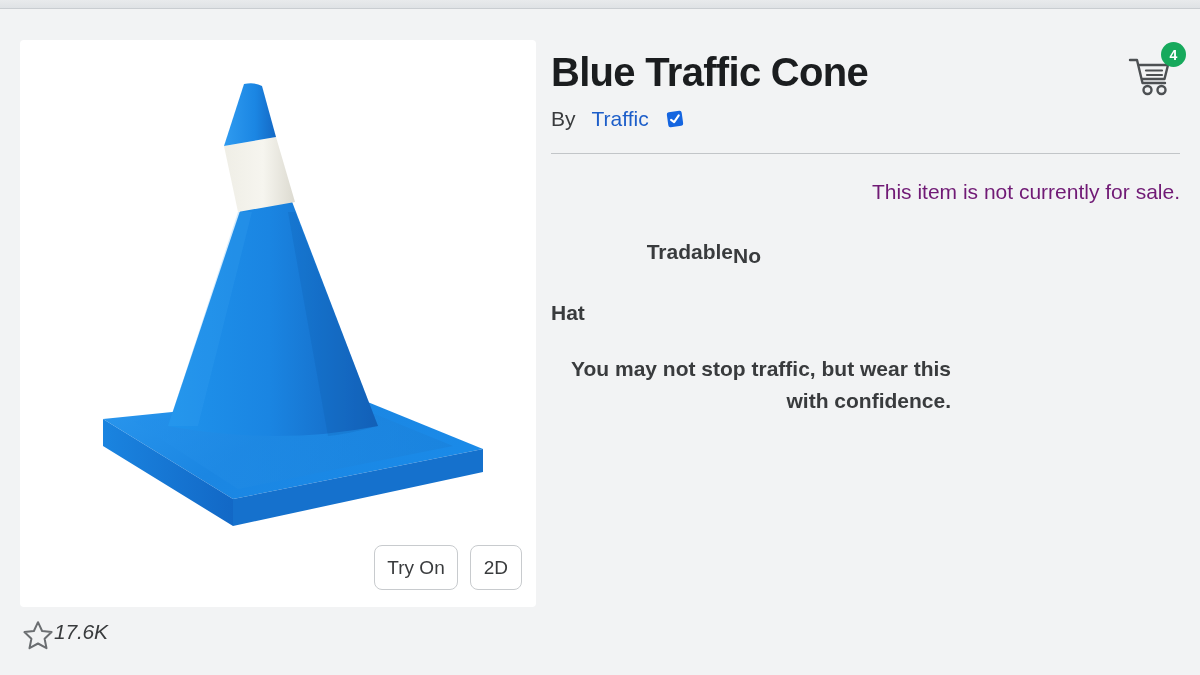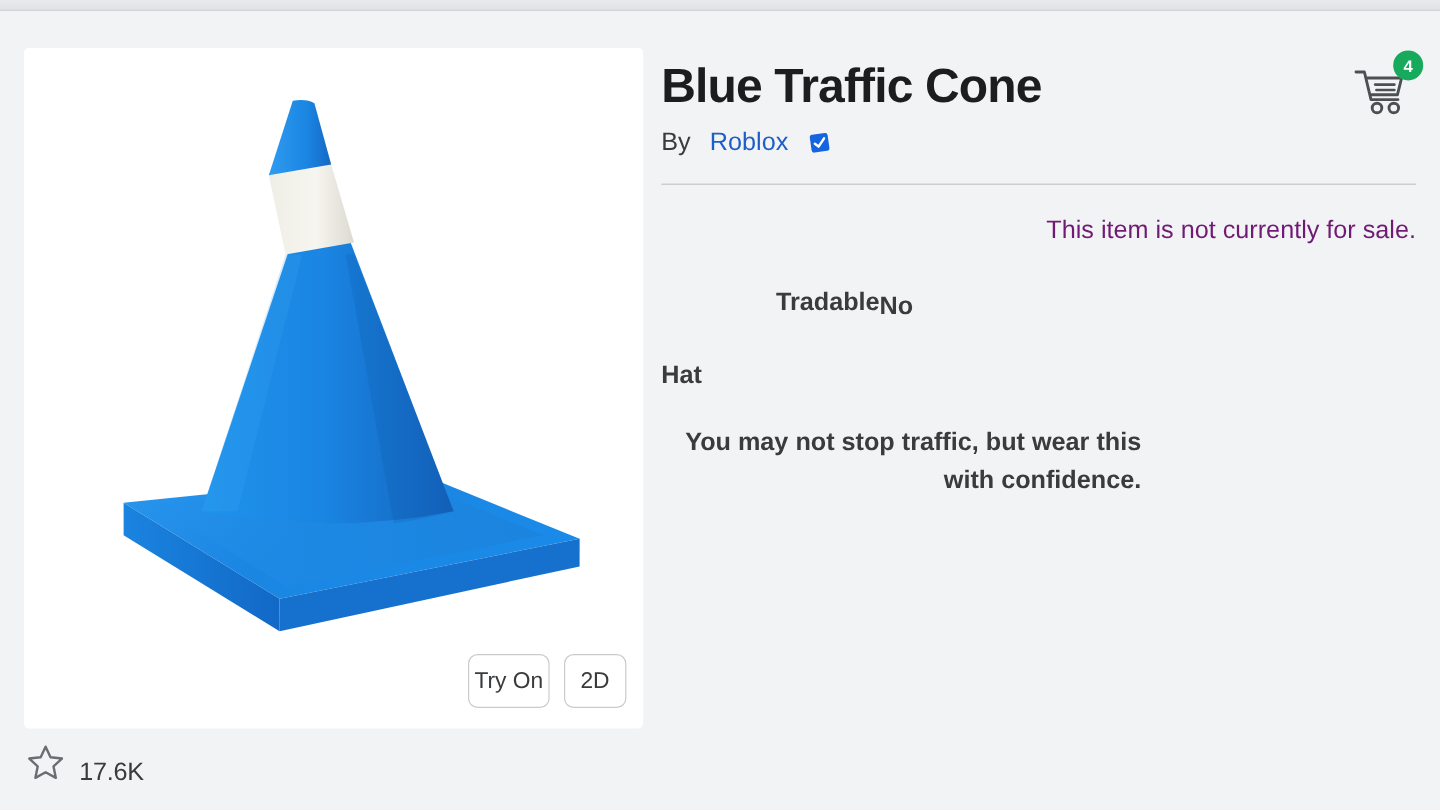--- a/index.html
+++ b/index.html
@@ -69,34 +69,34 @@
     align-items: center;
   }
   .viewer-btn {
     border: 1px solid #c8cbce;
     background: #ffffff;
     color: #393b3d;
     border-radius: 8px;
     font-family: "Liberation Sans", sans-serif;
     font-size: 19px;
     line-height: 1;
-    padding: 12px 4px;
+    padding: 12px 12px;
     cursor: pointer;
     white-space: nowrap;
   }
   .viewer-btn.small { padding: 12px 13px; }
 
   
   .fav-row {
     position: absolute;
     left: 22px;
     top: 620px;
     display: flex;
-    align-items: flex-end;
-    gap: 12px;
+    align-items: flex-start;
+    font-style: italic;
   }
   .fav-count {
     font-size: 21px;
     color: #393b3d;
     font-family: "Liberation Sans", sans-serif;
     letter-spacing: -0.2px;
   }
 
   
   .details {
@@ -275,21 +275,21 @@
     <span class="fav-count">17.6K</span>
   </div>
 
   <div class="details">
 
     <div class="title-row">
       <div class="title-block">
         <h1 class="item-title">Blue Traffic Cone</h1>
         <div class="creator-line">
           <span class="creator-by">By</span>
-          <span class="creator-name">Roblox</span>
+          <span class="creator-name">Traffic</span>
           <span class="verified-badge">
             <svg width="20" height="20" viewBox="0 0 20 20">
               <rect x="2.5" y="2.5" width="15" height="15" rx="2.2" fill="#1565e0" transform="rotate(-8 10 10)"></rect>
               <path d="M6.0 10.3 L8.7 13.0 L14.2 6.9" stroke="#ffffff" stroke-width="2.1" fill="none" stroke-linecap="round" stroke-linejoin="round" transform="rotate(-8 10 10)"></path>
             </svg>
           </span>
         </div>
       </div>
 
       <div class="cart-wrap">

